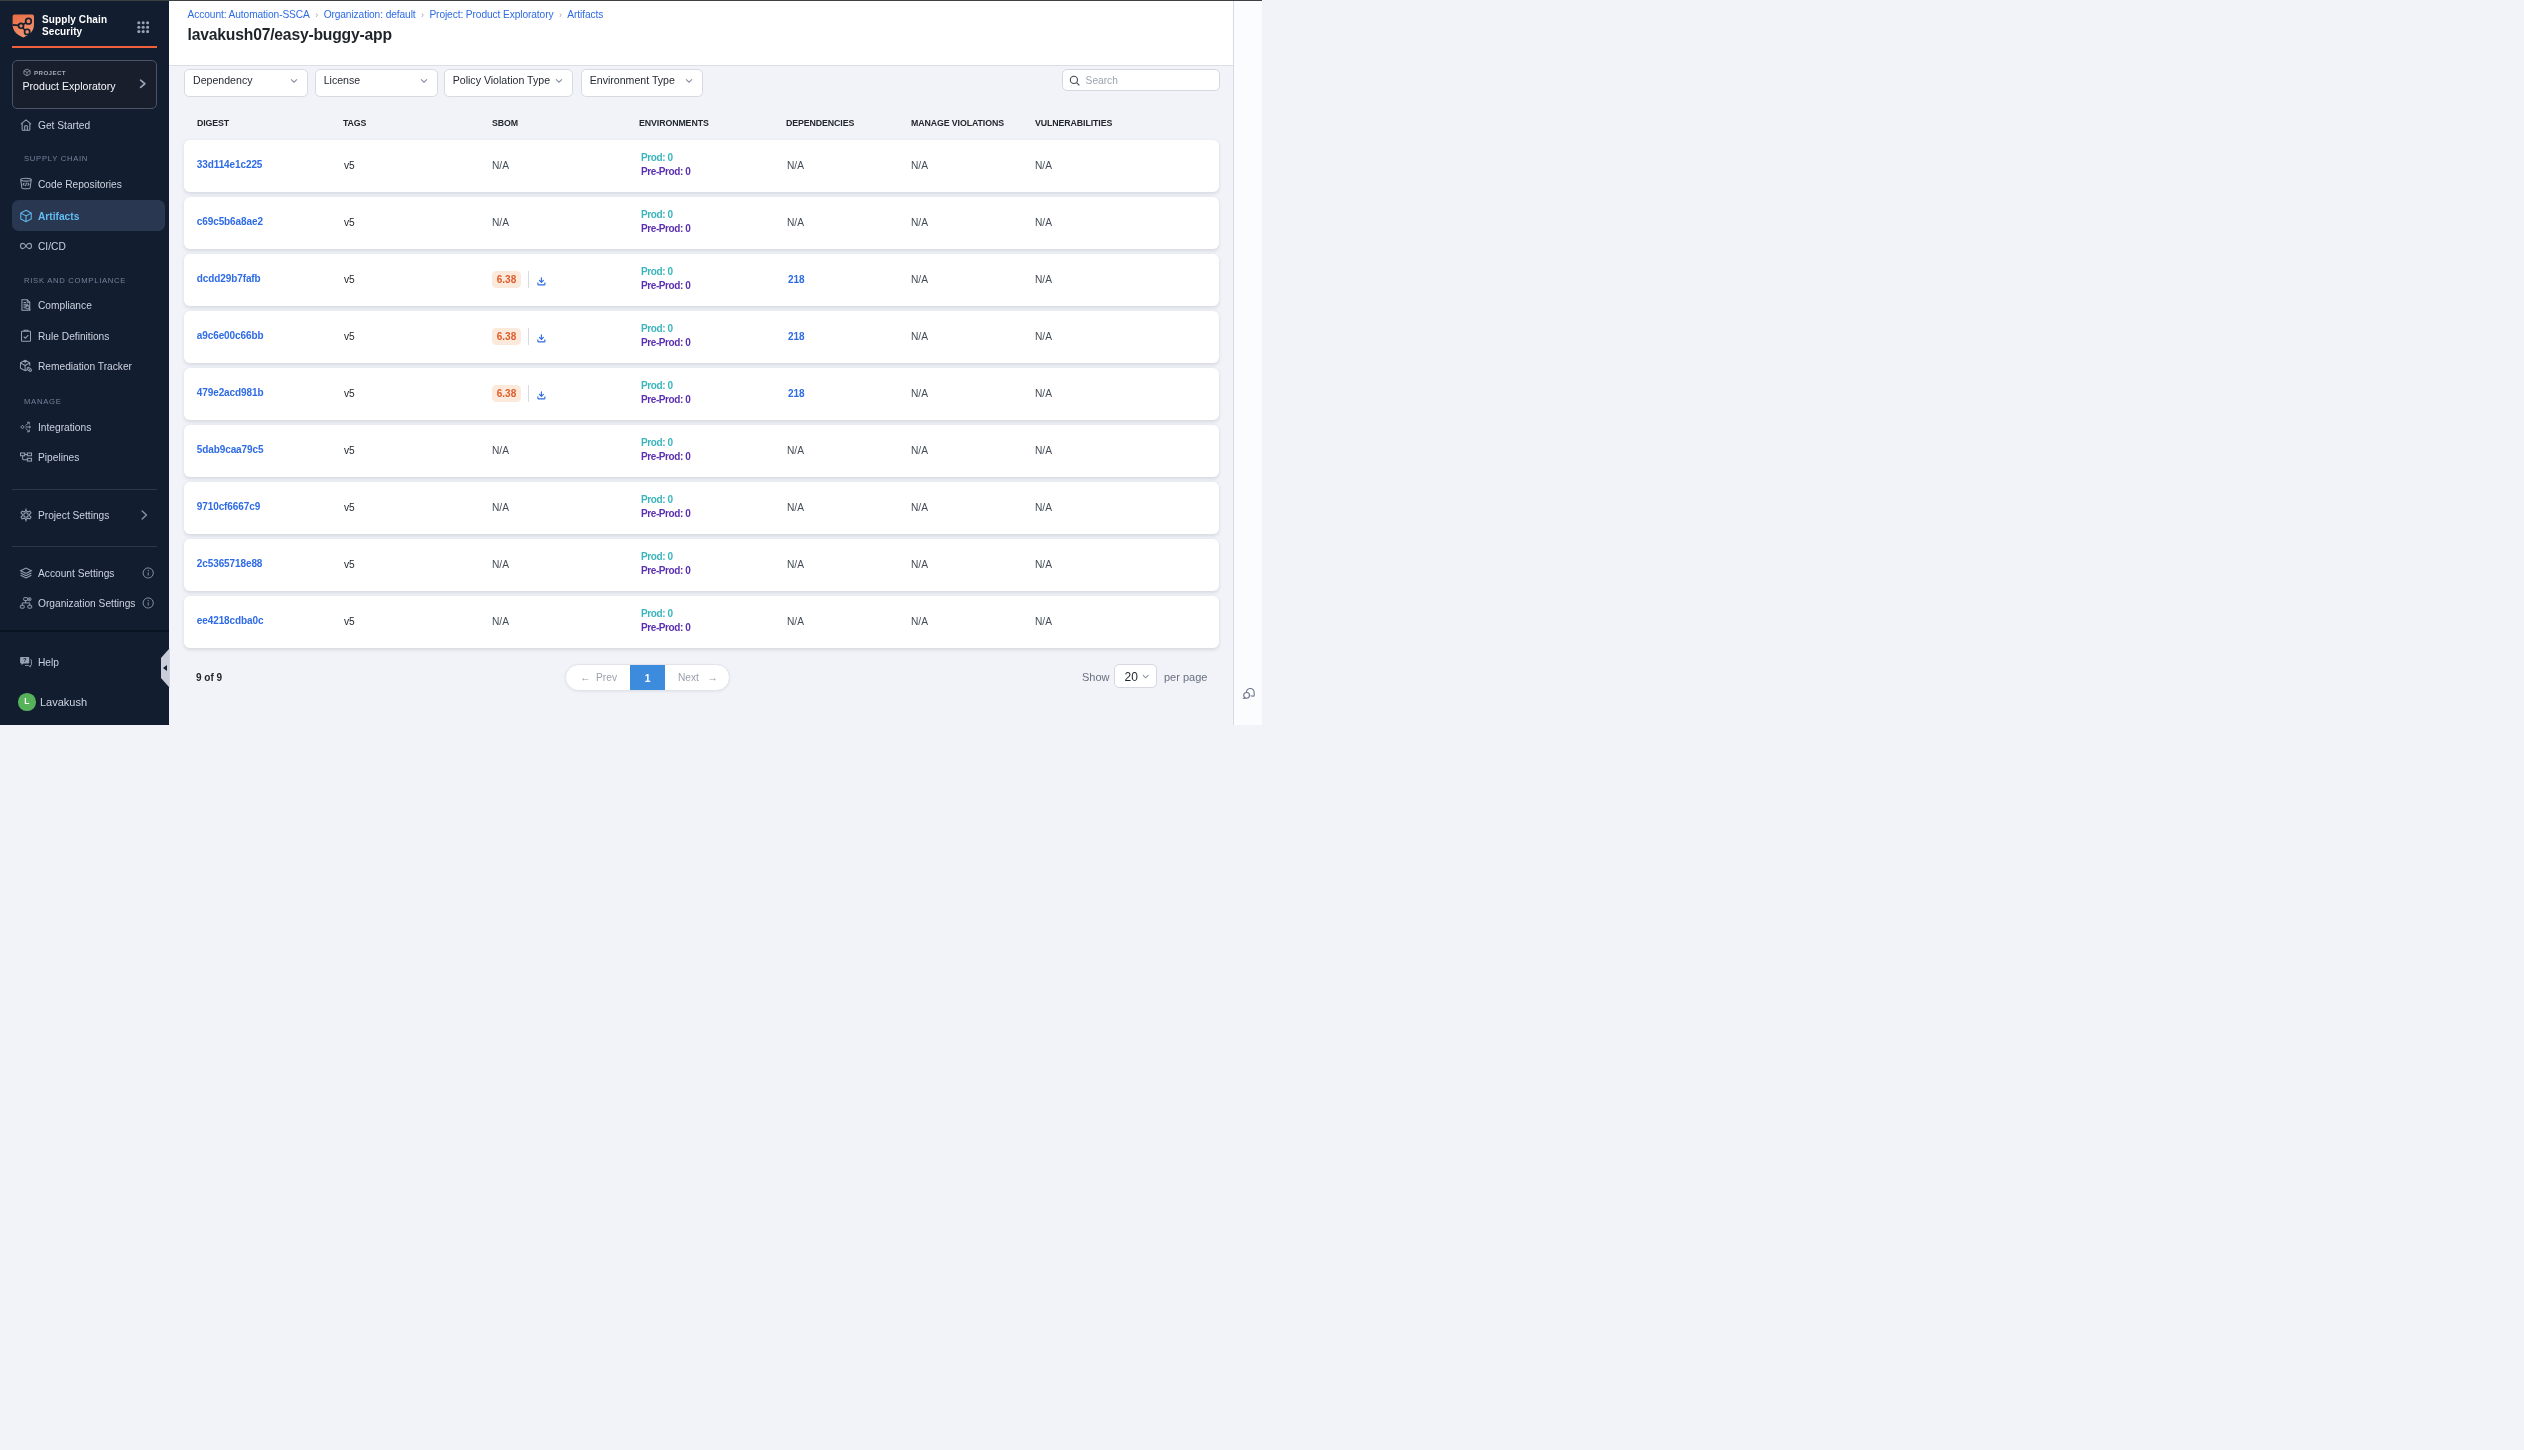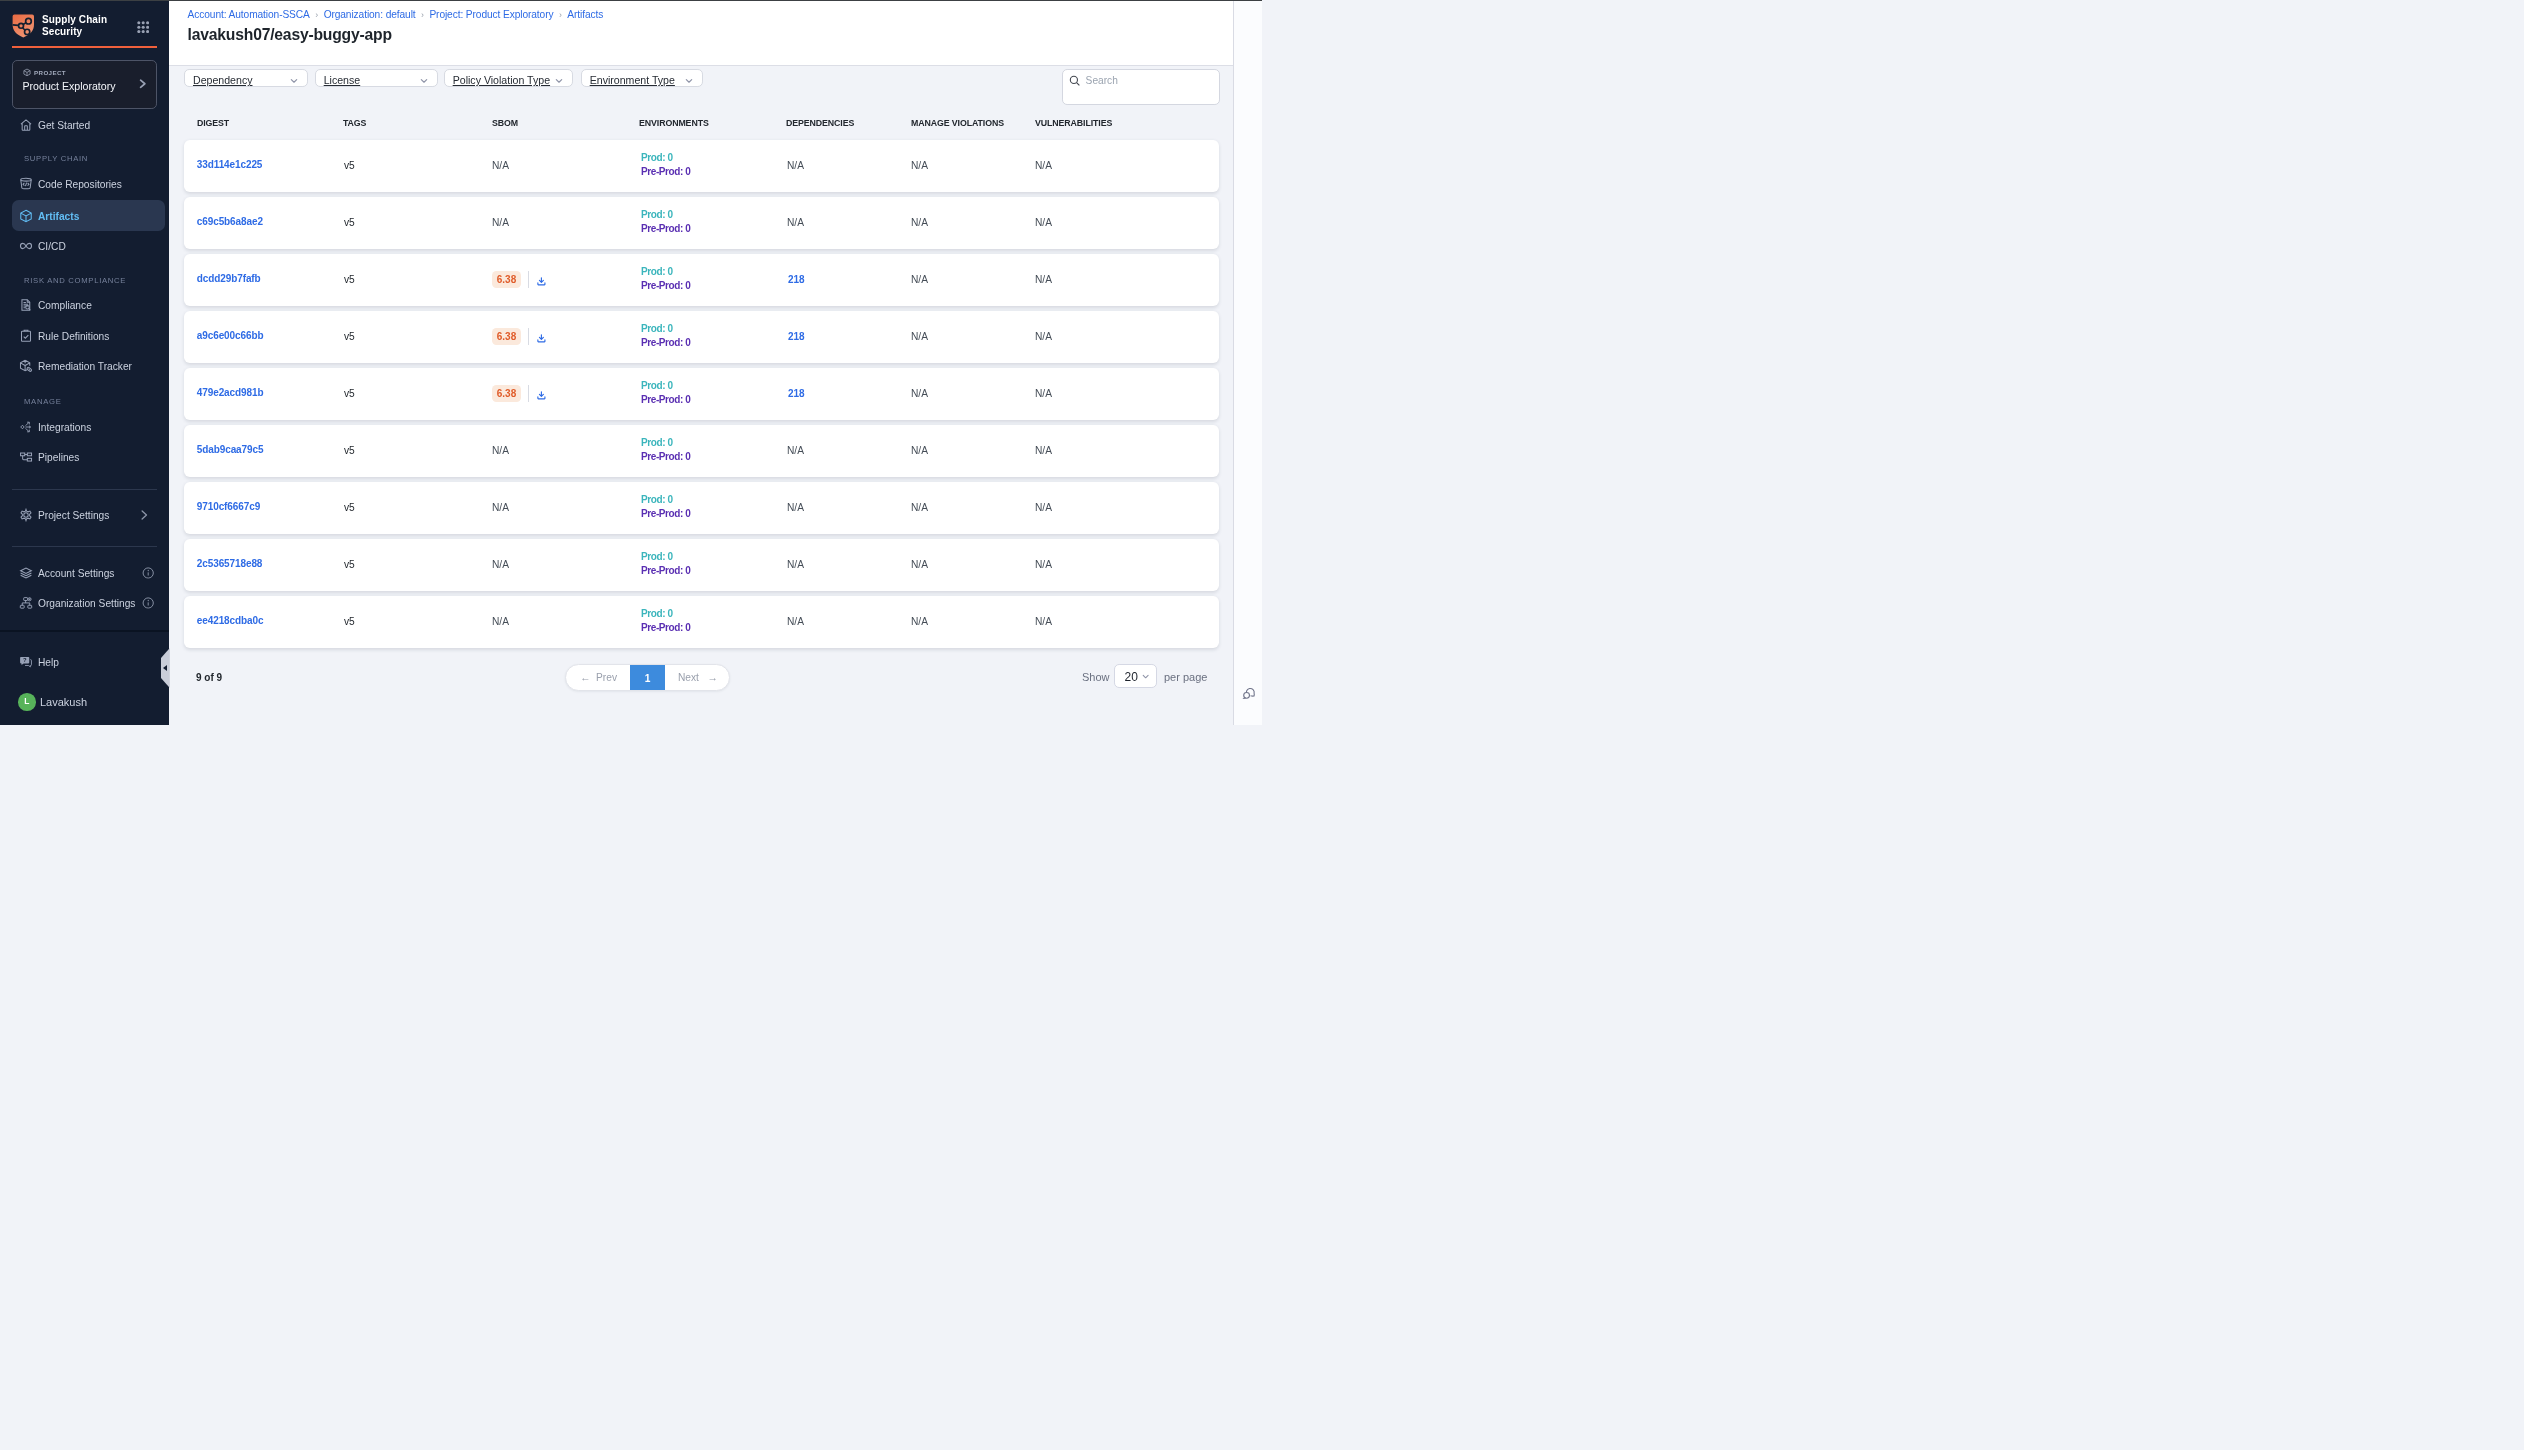--- a/index.html
+++ b/index.html
@@ -36,23 +36,23 @@
 
 #main { position:absolute; left:169px; top:0.7px; width:1094px; height:725px;padding-left:9px; }
 #header { position:absolute; left:0; top:0; width:1064px; height:65px; background:#fff; border-bottom:0.7px solid #dcdee6; }
 .crumbs { position:absolute; left:18.6px; top:8.8px; font-size:10.2px; color:#2e6be5; letter-spacing:-0.1px; }
 .crumbs .sep { color:#9aa2ae; font-size:8.8px; padding:0 5.5px; position:relative; top:-0.7px; }
 .pgtitle { position:absolute; left:18.6px; top:25.6px; font-size:15.7px; font-weight:bold; color:#1e242b; letter-spacing:-0.2px; }
 #content { position:absolute; left:0; top:65px; width:1064px; height:660px; background:#f1f3f8; }
 #gutter { position:absolute; left:1064px; top:0; width:29px; height:725px; background:#fbfcfe; border-left:0.7px solid #d9dbe4; }
 .chat-ic { position:absolute; left:8px; top:685px; color:#70748a; }
 
-.filter { position:absolute; top:3.7px; height:18px; background:#fff; border:0.7px solid #d7dae2; border-radius:5.1px; font-size:10.6px; color:#262b33; line-height:21.6px; padding-left:7.7px; letter-spacing:0;text-decoration:underline; }
+.filter { position:absolute; top:3.7px; height:28px; background:#fff; border:0.7px solid #d7dae2; border-radius:5.1px; font-size:10.6px; color:#262b33; line-height:21.6px; padding-left:7.7px; letter-spacing:0; }
 .filter .fchev { position:absolute; right:9.5px; top:6.6px; color:#8f94a8; }
-.searchbox { position:absolute; top:3.7px; left:893px; width:158px; height:36px; background:#fff; border:0.7px solid #d4d7e0; border-radius:5.1px; }
+.searchbox { position:absolute; top:3.7px; left:893px; width:158px; height:22px; background:#fff; border:0.7px solid #d4d7e0; border-radius:5.1px; }
 .searchbox .sic { position:absolute; left:5.8px; top:5.1px; color:#42474f; }
 .searchbox .ph { position:absolute; left:22.6px; top:4.4px; font-size:10.2px; color:#9ba4b0; }
 
 .th { position:absolute; top:52px; font-size:8.8px; font-weight:bold; color:#22272e; letter-spacing:-0.1px; }
 .row { position:absolute; left:15px; width:1035px; height:52px; background:#fff; border-radius:5.8px; box-shadow:0 1.5px 3.7px rgba(40,48,70,.13); }
 .c-digest { position:absolute; left:12.8px; top:19.4px; font-size:10px; font-weight:bold; color:#2e6be5; letter-spacing:-0.1px; }
 .c-tag { position:absolute; left:160px; top:20px; font-size:10.2px; color:#22272d; }
 .c-sbom { position:absolute; left:308px; top:20px; font-size:10.2px; color:#454d57; }
 .c-env { position:absolute; left:457px; top:11.3px; font-size:10px; font-weight:bold; line-height:14.2px; letter-spacing:-0.4px; }
 .c-env .prod { color:#3bb5bc; }

